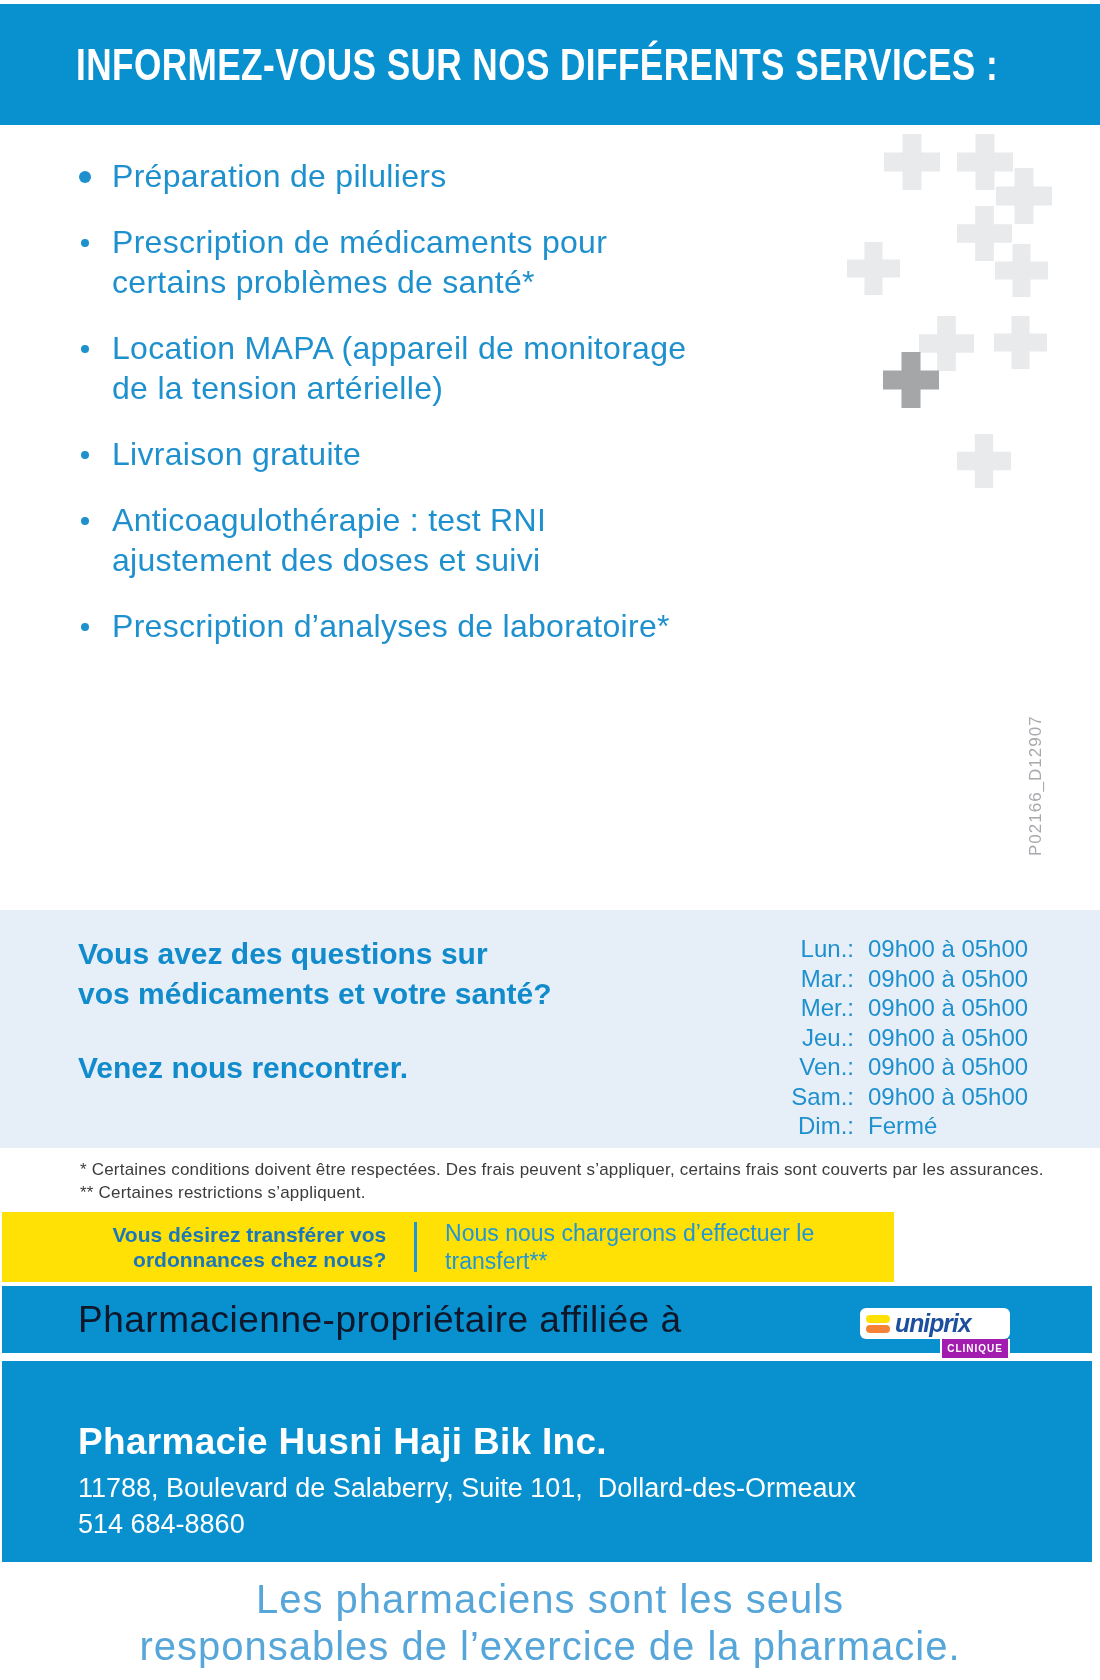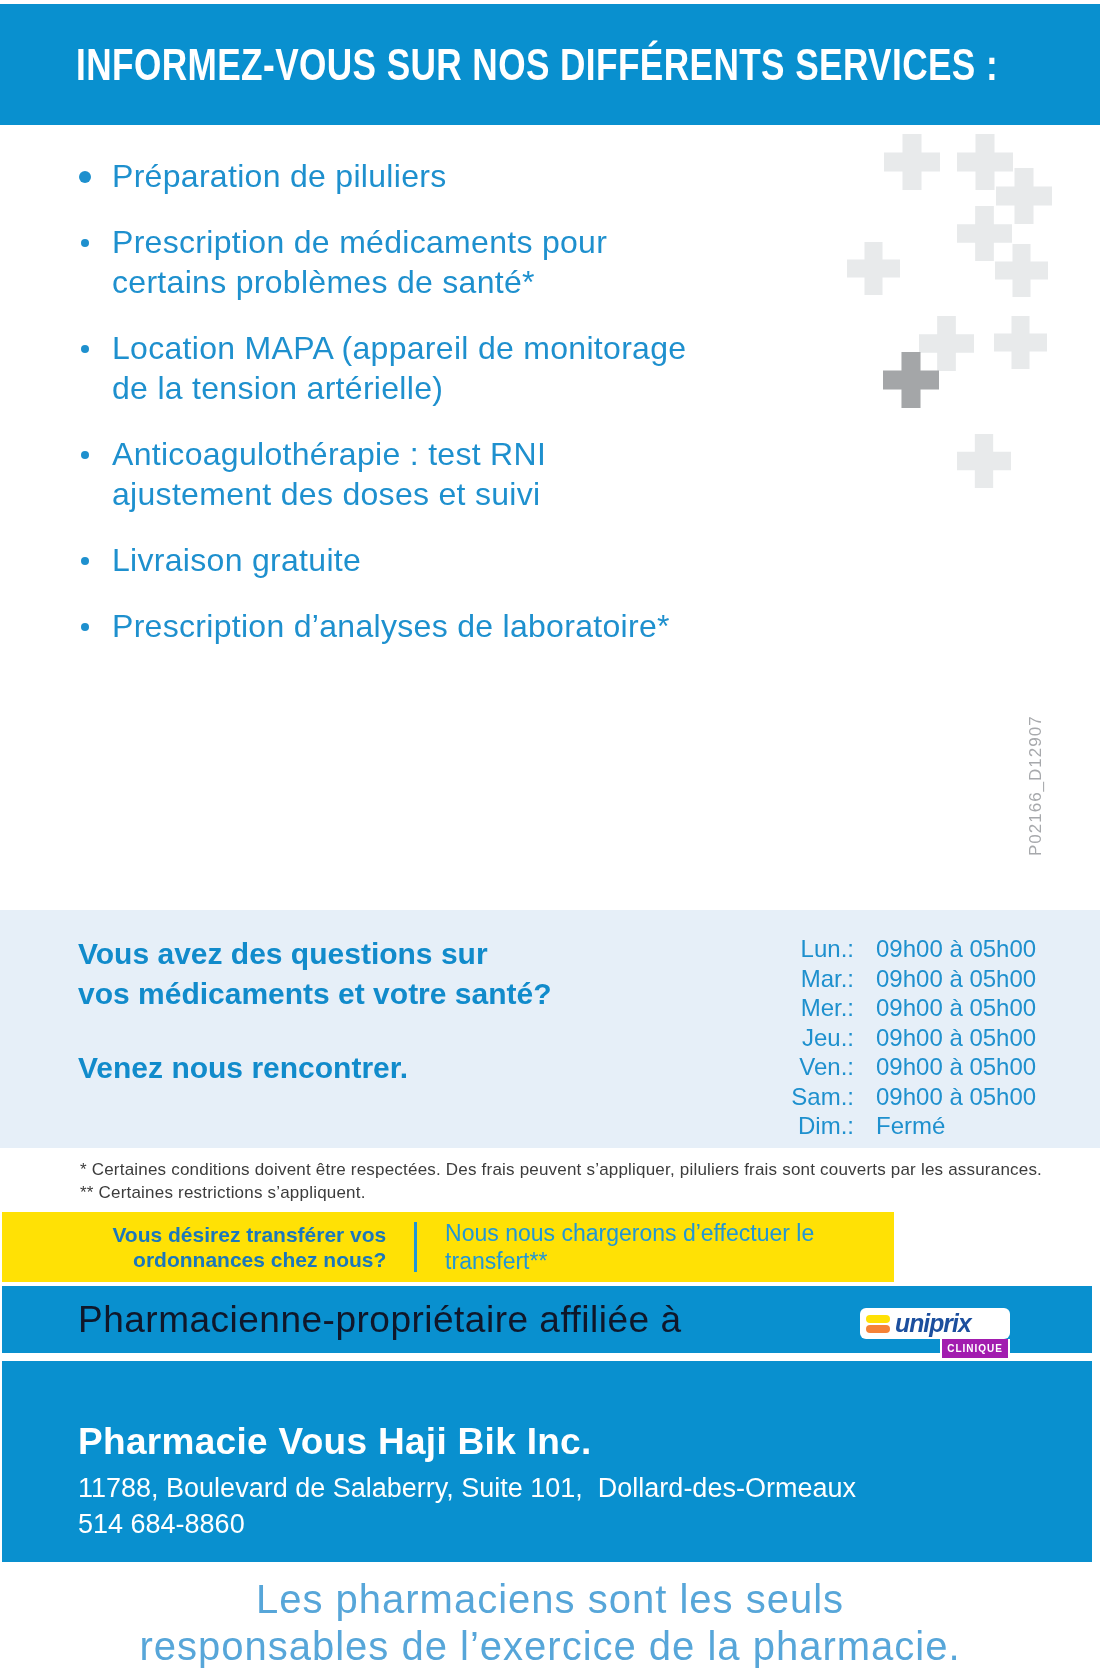--- a/index.html
+++ b/index.html
@@ -42,21 +42,21 @@
     position:absolute; left:1026px; top:710px; height:146px;
     writing-mode:vertical-rl; transform:rotate(180deg);
     font-size:17px; letter-spacing:1px; color:#A7A9AC; white-space:nowrap;
   }
 
   
   .info-band { position:absolute; left:0; top:910px; width:1100px; height:238px; background:#E6EFF8; }
   .questions { position:absolute; left:78px; top:24px; color:#118BCB; font-weight:700; font-size:30px; line-height:40px; }
   .cta { margin-top:34px; }
   .hours { position:absolute; left:788px; top:24px; font-size:24px; color:#1E90CE; }
-  .hours-row { display:flex; line-height:29.5px;gap:8px; }
+  .hours-row { display:flex; line-height:29.5px; }
   .hours-day { width:66px; text-align:right; }
   .hours-time { margin-left:14px; white-space:nowrap; }
 
   
   .fine-print { position:absolute; left:80px; top:1158px; font-size:17px; line-height:23px; color:#3C3C3C; letter-spacing:0.2px; }
 
   
   .transfer-band {
     position:absolute; left:2px; top:1212px; width:892px; height:70px;
     background:#FFE105; display:flex; align-items:center;
@@ -150,30 +150,30 @@
     <div class="service-lines">
       <div>Location MAPA (appareil de monitorage</div>
       <div>de la tension artérielle)</div>
     </div>
   </div>
   <div class="service-item">
     <span class="service-bullet">
         <span class="dot"></span>
       </span>
     <div class="service-lines">
+      <div>Livraison gratuite</div>
+    </div>
+  </div>
+  <div class="service-item">
+    <span class="service-bullet">
+        <span class="dot"></span>
+      </span>
+    <div class="service-lines">
       <div>Anticoagulothérapie : test RNI</div>
       <div>ajustement des doses et suivi</div>
-    </div>
-  </div>
-  <div class="service-item">
-    <span class="service-bullet">
-        <span class="dot"></span>
-      </span>
-    <div class="service-lines">
-      <div>Livraison gratuite</div>
     </div>
   </div>
   <div class="service-item">
     <span class="service-bullet">
         <span class="dot"></span>
       </span>
     <div class="service-lines">
       <div>Prescription d’analyses de laboratoire*</div>
     </div>
   </div>
@@ -213,21 +213,21 @@
       <span class="hours-time">09h00 à 05h00</span>
     </div>
     <div class="hours-row">
       <span class="hours-day">Dim.:</span>
       <span class="hours-time">Fermé</span>
     </div>
   </div>
 </div>
 
 <div class="fine-print">
-  <div>* Certaines conditions doivent être respectées. Des frais peuvent s’appliquer, piluliers frais sont couverts par les assurances.</div>
+  <div>* Certaines conditions doivent être respectées. Des frais peuvent s’appliquer, certains frais sont couverts par les assurances.</div>
   <div>** Certaines restrictions s’appliquent.</div>
 </div>
 
 <div class="transfer-band">
   <div class="transfer-left">
     <div>Vous désirez transférer vos</div>
     <div>ordonnances chez nous?</div>
   </div>
   <div class="transfer-divider"></div>
   <div class="transfer-right">
@@ -243,21 +243,21 @@
         <span class="bar bar-yellow"></span>
         <span class="bar bar-orange"></span>
       </span>
       <span class="logo-text">uniprix</span>
     </div>
     <div class="logo-sub">CLINIQUE</div>
   </div>
 </div>
 
 <div class="pharmacy-band">
-  <div class="pharmacy-name">Pharmacie Vous Haji Bik Inc.</div>
+  <div class="pharmacy-name">Pharmacie Husni Haji Bik Inc.</div>
   <div class="pharmacy-address">11788, Boulevard de Salaberry, Suite 101,  Dollard-des-Ormeaux</div>
   <div class="pharmacy-phone">514 684-8860</div>
 </div>
 
 <div class="footer-note">
   <div>Les pharmaciens sont les seuls</div>
   <div>responsables de l’exercice de la pharmacie.</div>
 </div>
 
 </body></html>

